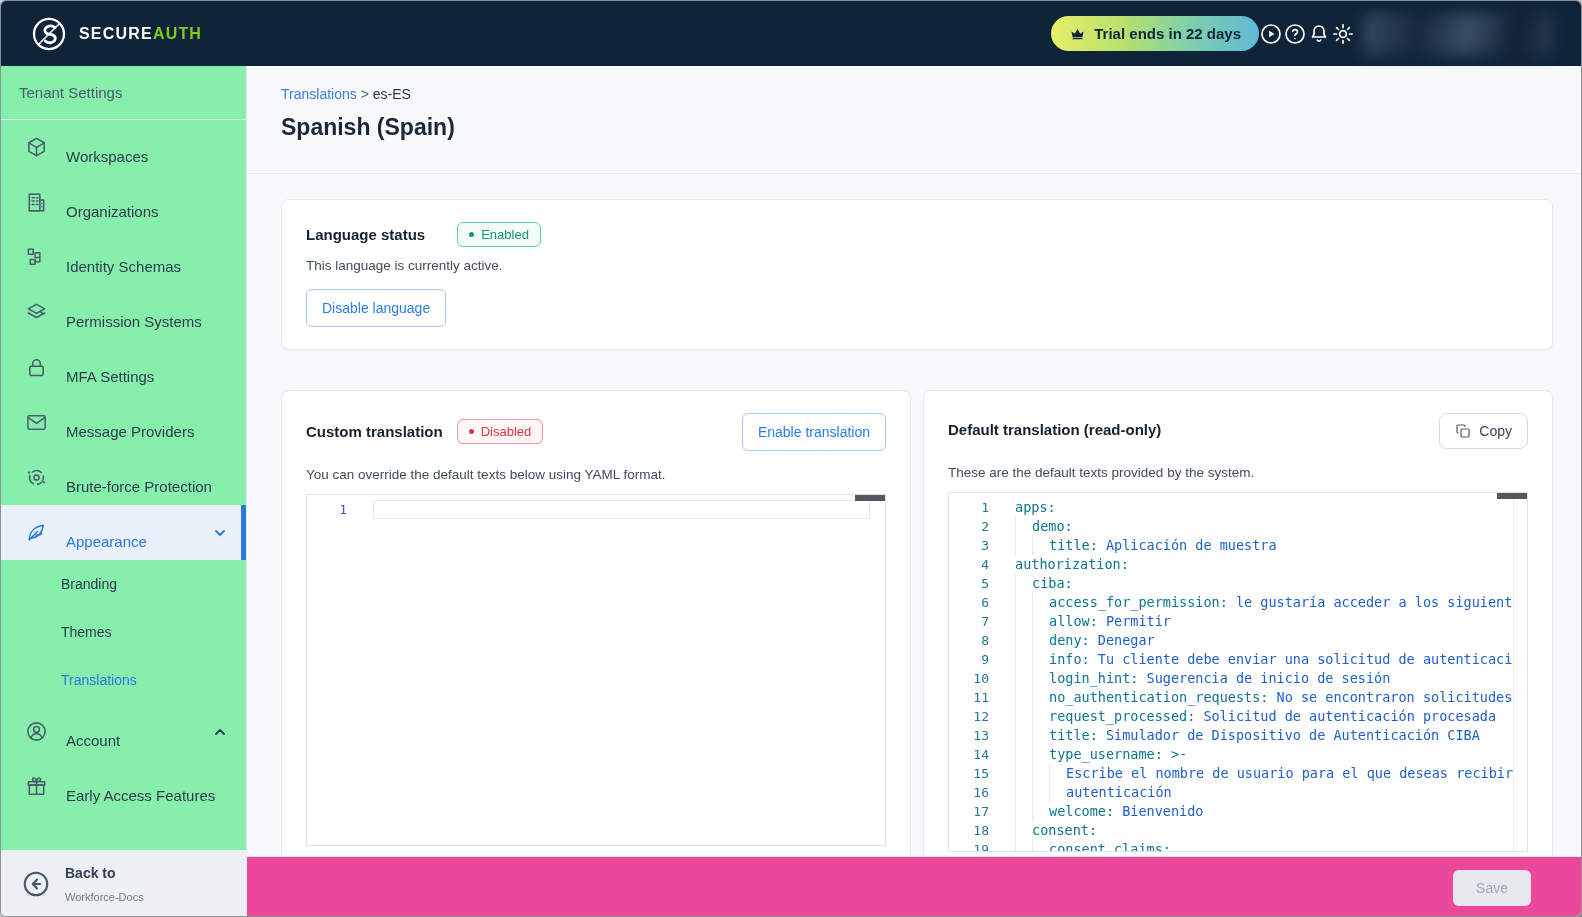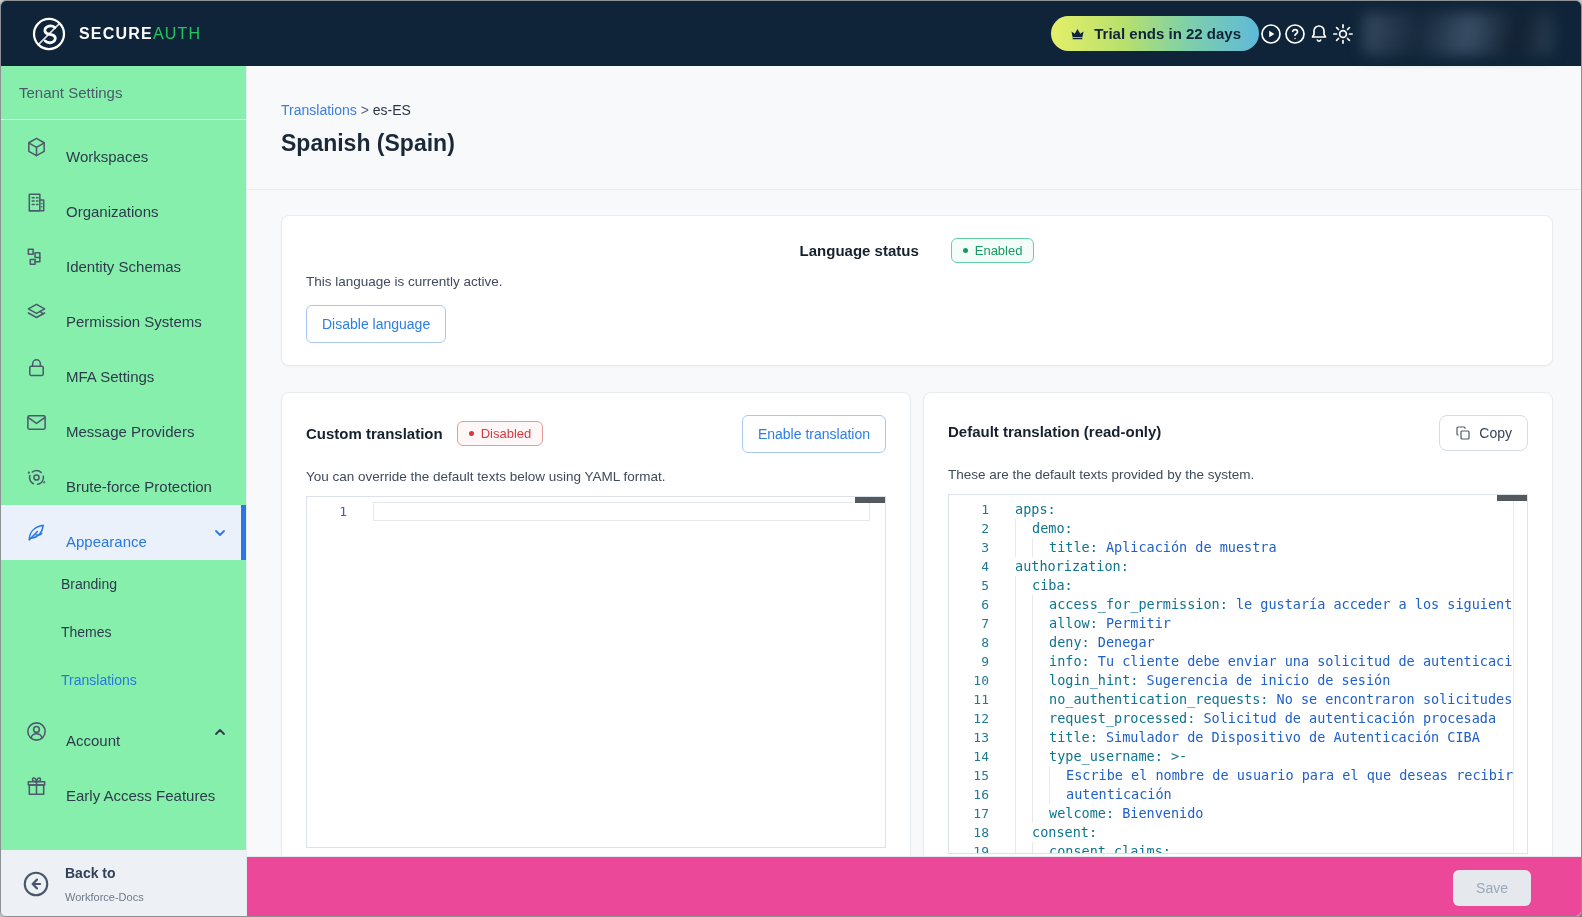--- a/index.html
+++ b/index.html
@@ -7,21 +7,21 @@
   .window {
     position:relative; width:1582px; height:917px; background:#fff;
     border:1px solid #8d9094; border-radius:6px; overflow:hidden;
     box-shadow:6px 8px 0 rgba(120,122,125,.85), 10px 14px 18px rgba(0,0,0,.35);
   }
   
   .topbar { height:65px; background:#0f2438; display:flex; align-items:center; justify-content:space-between; padding:0 28px 0 30px; }
   .brand { display:flex; align-items:center; gap:12px; color:#fff; }
   .brand-text { font-size:16px; letter-spacing:1.2px; color:#fff; }
   .brand-text b { font-weight:700; }
-  .brand-text span { font-weight:400; color:#22c55e; }
+  .brand-text span { font-weight:700; color:#84cc16; }
   .topbar-right { display:flex; align-items:center; }
   .trial-badge { display:flex; align-items:center; gap:8px; height:35px; padding:0 18px; border-radius:18px;
     background:linear-gradient(90deg,#e4ef68 0%,#b8e06c 35%,#7fd0a9 65%,#5fb9d8 100%);
     color:#0f2438; font-size:15px; font-weight:600; cursor:pointer; }
   .top-icon { width:24px; height:24px; color:#fff; display:inline-flex; cursor:pointer; background:none; border:none; }
   .top-icon svg { width:24px; height:24px; }
   .blur-box { width:190px; height:42px; border-radius:6px; margin-left:8px;
     background:linear-gradient(100deg,#32465c 5%,#16283c 30%,#3a4f66 55%,#101f31 80%,#2c4054 100%);
     filter:blur(7px); }
   
@@ -39,39 +39,39 @@
   .side-item.active::after { content:""; position:absolute; right:0; top:0; bottom:0; width:5px; background:#2b77e0; }
   .side-sub { height:48px; display:flex; align-items:center; padding-left:60px; font-size:14px; color:#2e3b4c; cursor:pointer;text-align:right; }
   .side-sub.active { color:#2b77e0; }
   .side-footer { height:68px; background:#edf1f6; display:flex; align-items:center; gap:14px; padding:0 18px 0 20px; cursor:pointer; }
   .side-footer .backicn { width:30px; height:30px; color:#49566a; }
   .side-footer .bt1 { font-size:14px; font-weight:700; color:#32405a; }
   .side-footer .bt2 { font-size:11px; color:#6c7889; margin-top:10px; }
   
   .main-col { flex:1; display:flex; flex-direction:column; background:#f7f9fa; min-width:0; }
   .main-scroll { flex:1; overflow:hidden; }
-  .page-header { padding:36px 34px 0 34px; border-bottom:1px solid #e9edf1; padding-bottom:32px; }
+  .page-header { padding:20px 34px 0 34px; border-bottom:1px solid #e9edf1; padding-bottom:32px; }
   .breadcrumb { font-size:14px; color:#56647a; }
   .breadcrumb .bc-link { color:#3b7de0; cursor:pointer; }
   .breadcrumb .bc-cur { color:#2a3647; }
   .page-title { margin-top:12px; font-size:23px; font-weight:600; color:#1b2838; }
   .content-pad { padding:25px 28px 0 34px; }
   .card { background:#fff; border:1px solid #e7ecf1; border-radius:8px; box-shadow:0 1px 2px rgba(16,24,40,.04); }
   .card-lang { padding:22px 24px; }
-  .card-head { display:flex; align-items:center; gap:32px;justify-content:center; }
+  .card-head { display:flex; align-items:center; gap:32px; }
   .card-title { font-size:15px; font-weight:700; color:#16212e; }
   .badge { display:inline-flex; align-items:center; gap:7px; font-size:13px; padding:4px 11px; border-radius:6px; }
   .badge .dot { width:5px; height:5px; border-radius:50%; }
   .badge-green { color:#169a62; border:1px solid #63d1a3; background:#f3fcf8; }
   .badge-green .dot { background:#169a62; }
   .badge-red { color:#d8373f; border:1px solid #e89a9d; background:#fdf7f7; }
   .badge-red .dot { background:#d8373f; }
   .muted { font-size:13.5px; color:#3f4b5c; }
   .btn-outline-blue { margin-top:16px; display:inline-block; background:#fff; color:#2b7de9; border:1px solid #a9c8f1; border-radius:6px; padding:10px 15px; font-size:14px; cursor:pointer; font-family:inherit; }
-  .cards-row { display:flex; gap:12px; margin-top:26px; }
+  .cards-row { display:flex; gap:12px; margin-top:40px; }
   .card-half { flex:1; padding:22px 24px 26px 24px; min-width:0; }
   .half-head { display:flex; align-items:flex-start; justify-content:space-between; }
   .half-head-left { display:flex; align-items:center; gap:14px; margin-top:6px; }
   .btn-enable { margin-top:0; }
   .btn-copy { display:inline-flex; align-items:center; gap:8px; background:#fff; border:1px solid #d5dce4; border-radius:8px; padding:9px 15px; font-size:14px; color:#36445a; cursor:pointer; font-family:inherit; }
   .btn-copy svg { width:16px; height:16px; color:#4c5a6b; }
   .half-desc { margin-top:16px; }
   
   .editor { position:relative; margin-top:12px; border:1px solid #dbe2e9; background:#fff; overflow:hidden;
     font-family:"DejaVu Sans Mono", monospace; font-size:13.5px; }

